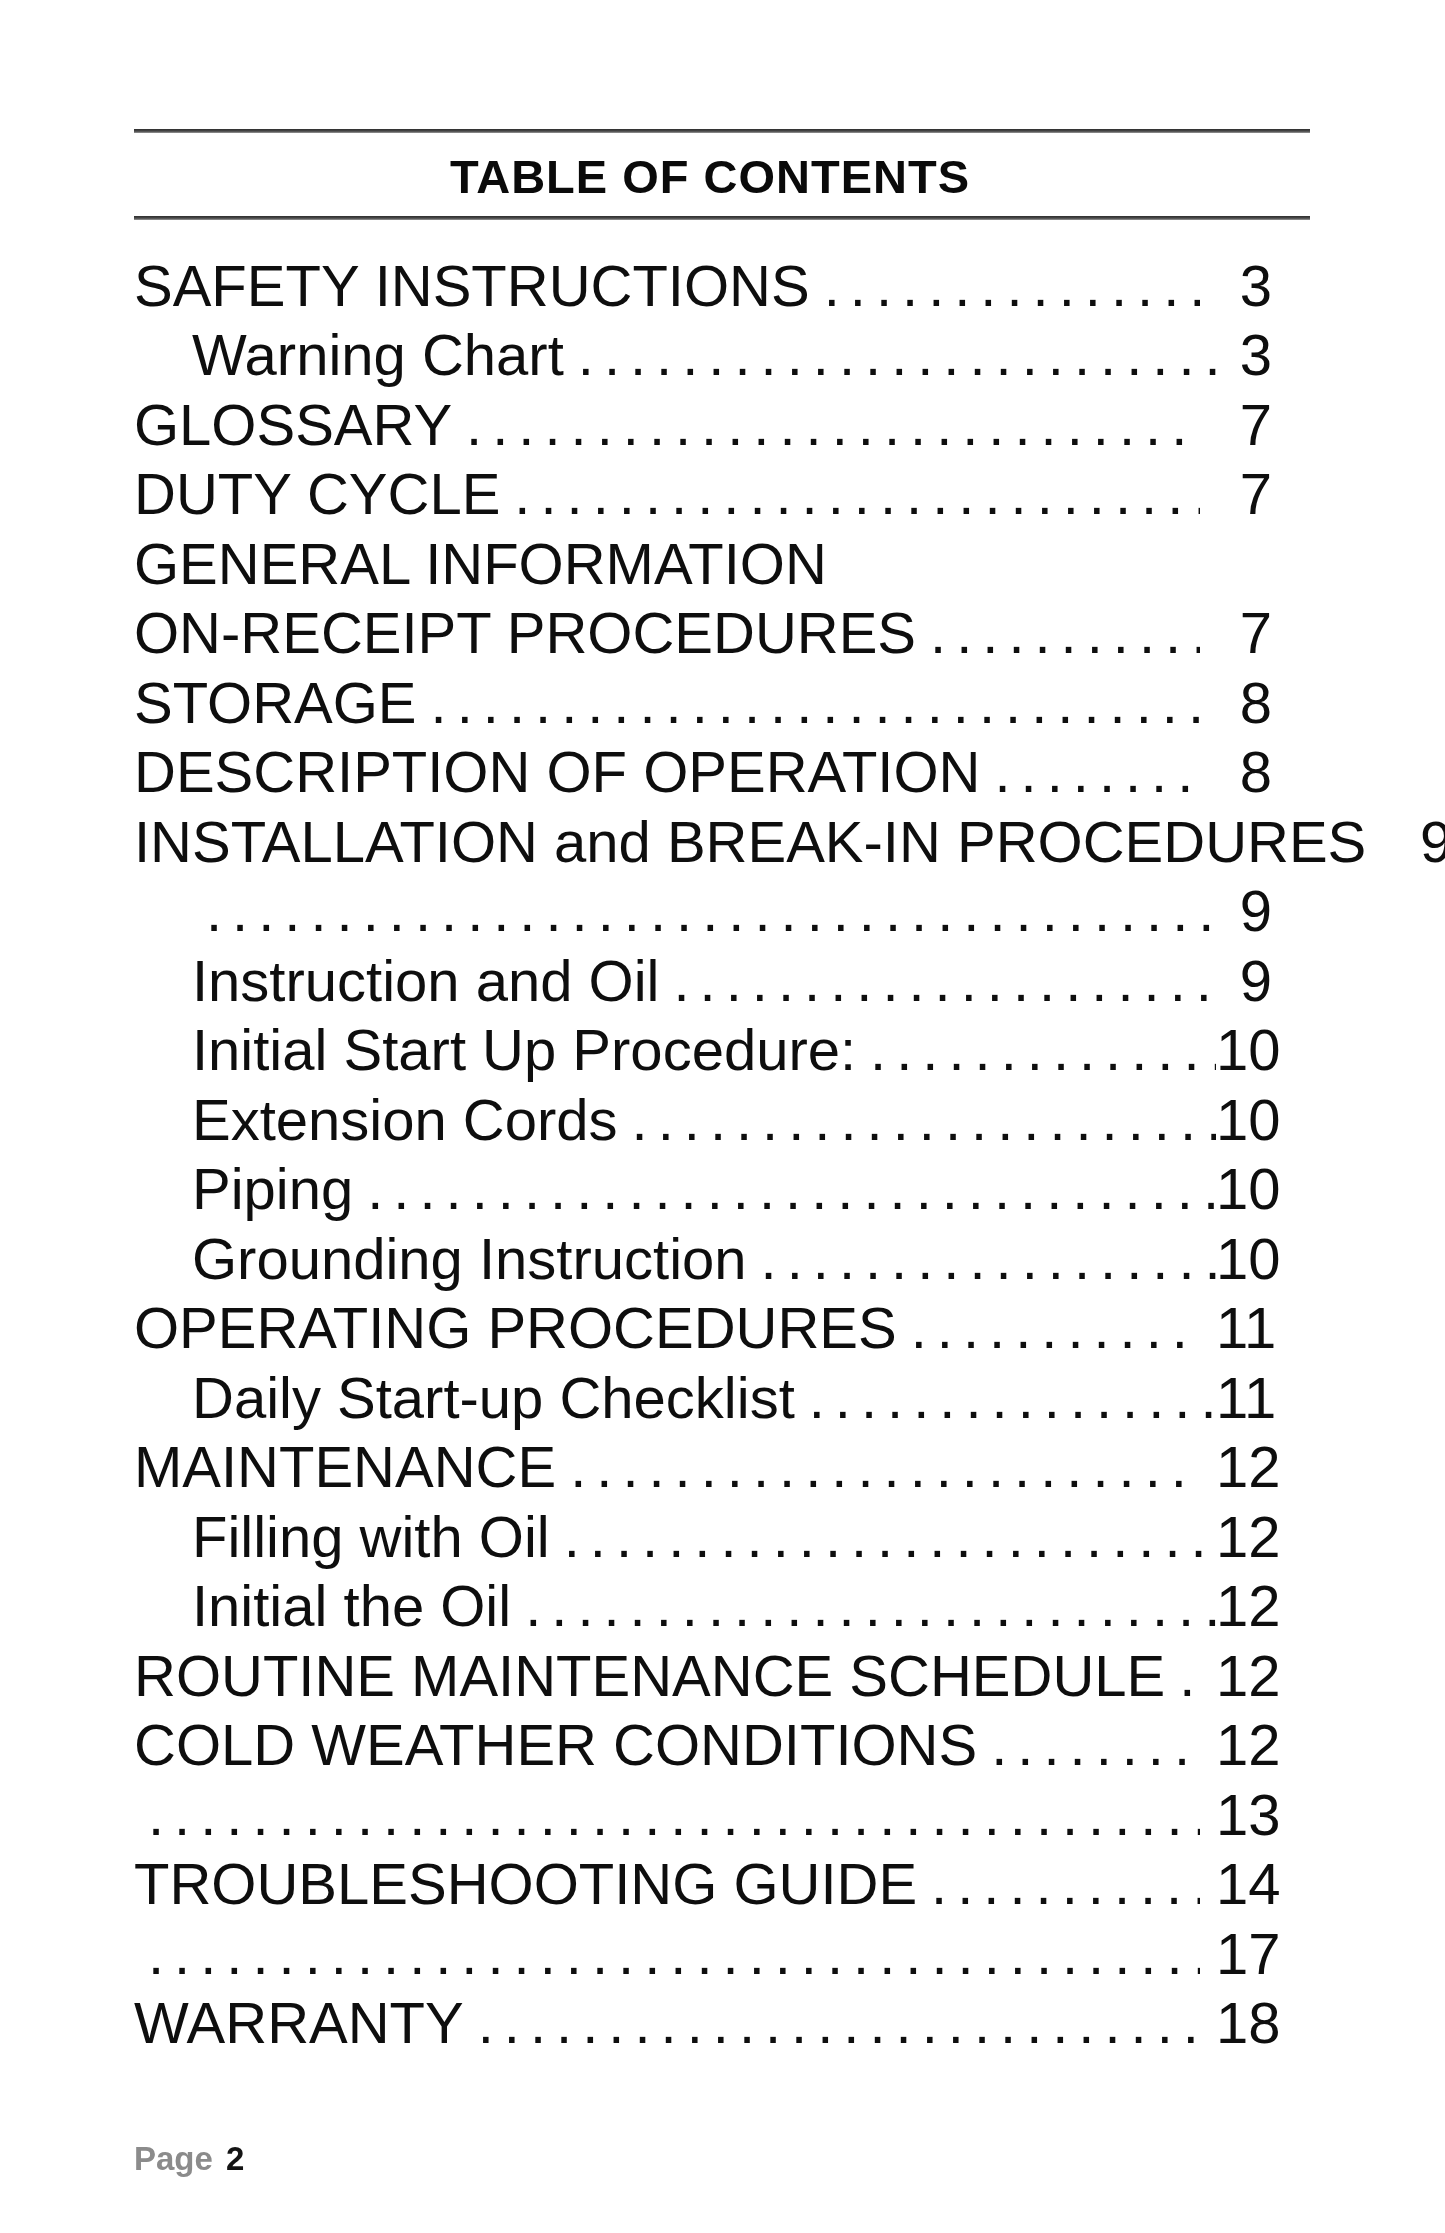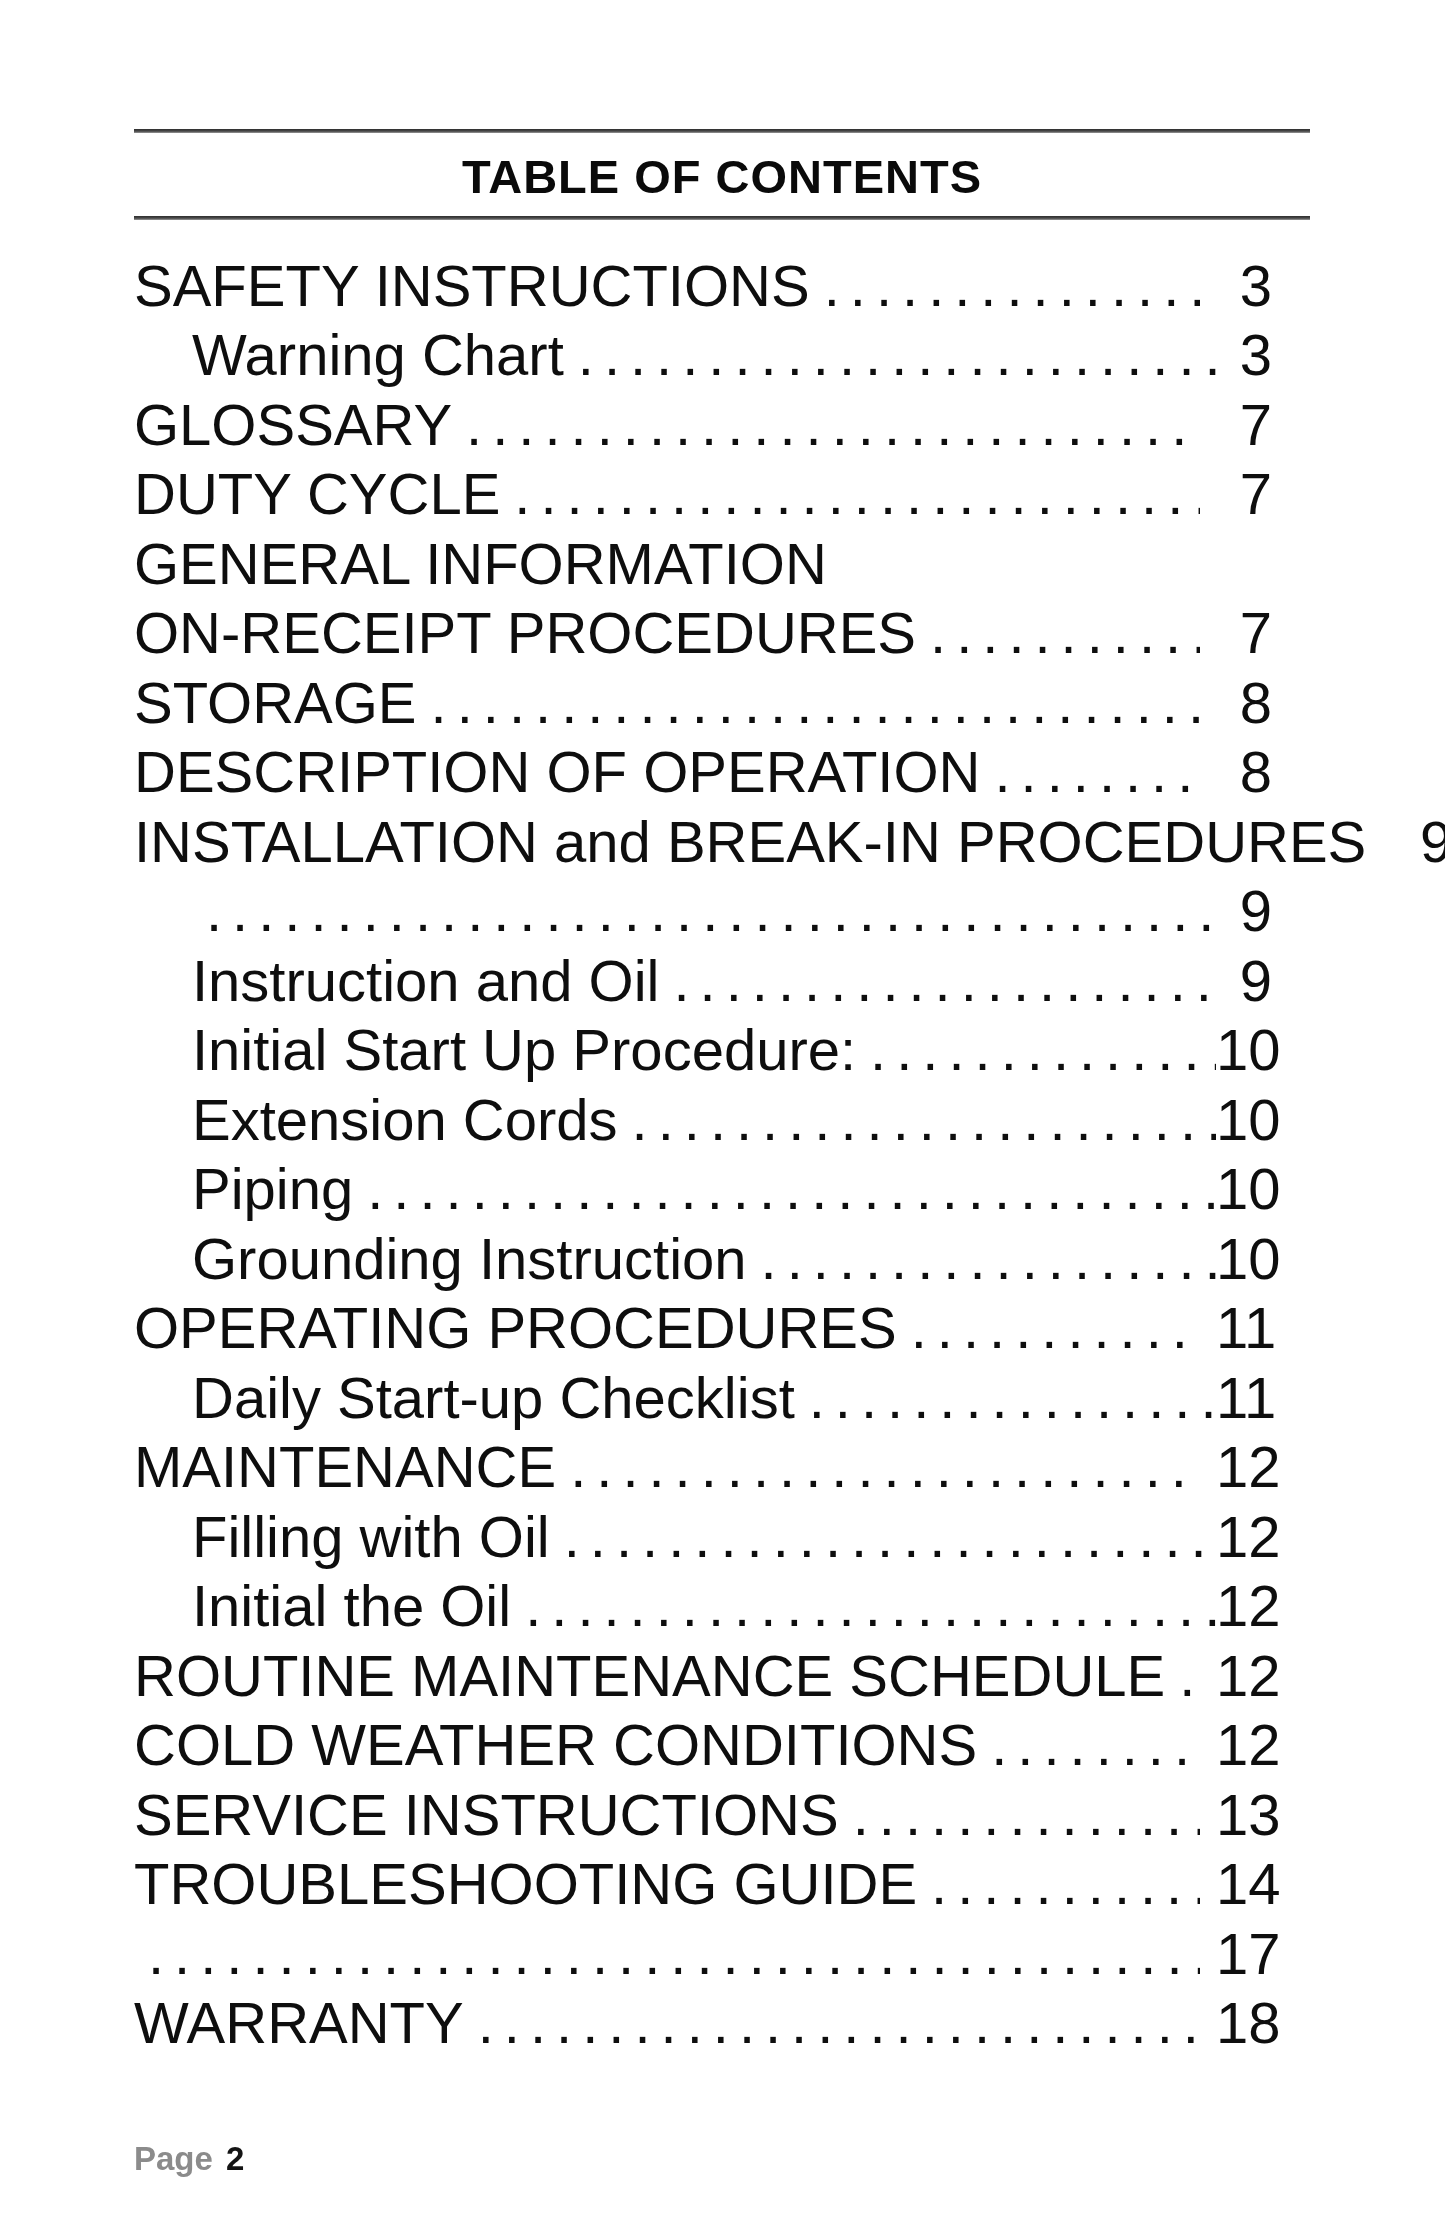--- a/index.html
+++ b/index.html
@@ -13,21 +13,21 @@
   }
   .rule {
     position: absolute;
     left: 134px; width: 1176px; height: 4px;
     background: linear-gradient(to bottom, #2e2e2e 0%, #4a4a4a 55%, #9a9a9a 100%);
   }
   .rule-top { top: 129px; }
   .rule-bottom { top: 216px; }
   .title {
     position: absolute;
-    left: 134px; width: 1176px; top: 146px;
+    left: 122px; width: 1176px; top: 146px;
     margin: 0;
     font-size: 47px; font-weight: 700; letter-spacing: 1px;
     text-align: center;
     color: #0a0a0a;
     line-height: 62px;
     white-space: nowrap;
   }
   .toc {
     position: absolute;
     left: 134px; width: 1176px; top: 242px;
@@ -184,21 +184,20 @@
       <span class="toc-label">ROUTINE MAINTENANCE SCHEDULE</span>
       <span class="toc-dots"></span>
       <span class="toc-page-num">12</span>
     </div>
     <div class="toc-row">
       <span class="toc-label">COLD WEATHER CONDITIONS</span>
       <span class="toc-dots"></span>
       <span class="toc-page-num">12</span>
     </div>
     <div class="toc-row">
-      <span class="toc-label">SERVICE INSTRUCTIONS</span>
       <span class="toc-dots"></span>
       <span class="toc-page-num">13</span>
     </div>
     <div class="toc-row">
       <span class="toc-label">TROUBLESHOOTING GUIDE</span>
       <span class="toc-dots"></span>
       <span class="toc-page-num">14</span>
     </div>
     <div class="toc-row">
       <span class="toc-dots"></span>

